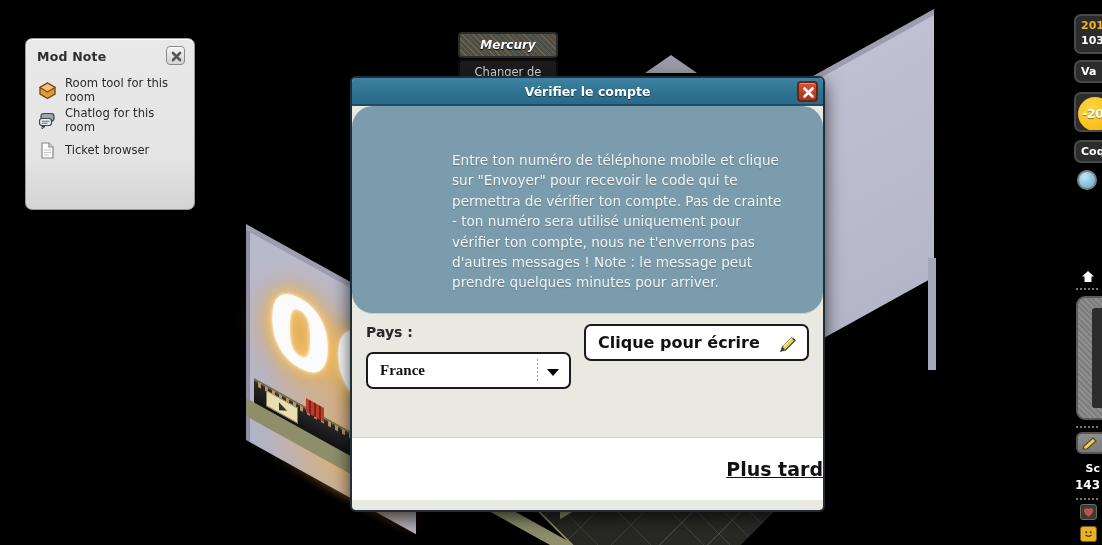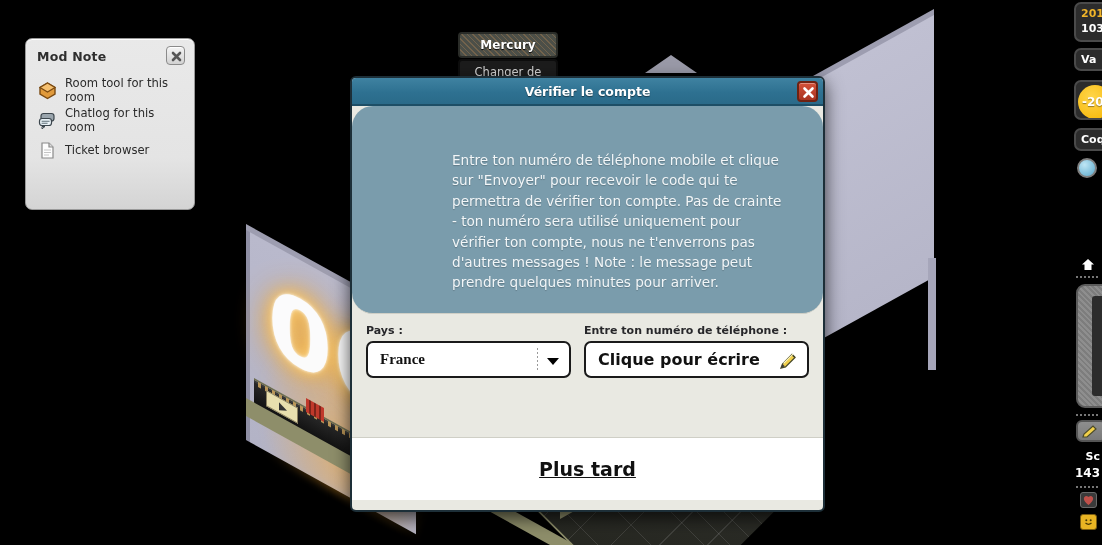--- a/index.html
+++ b/index.html
@@ -155,20 +155,21 @@
   }
   .nameplate {
     background: #4c4f48;
     background-image: repeating-linear-gradient(45deg, rgba(255,170,90,.22) 0 1px, transparent 1px 4px);
     border: 2px solid #2a2c28;
     border-radius: 4px;
     color: #fff; font-size: 12px; font-weight: bold;
     text-align: center; padding: 4px 8px;
     text-shadow: 0 1px 1px #000;
     box-shadow: 0 1px 2px rgba(0,0,0,.6);
+    font-style: italic;
   }
   .namemenu {
     margin-top: 1px;
     background: #1c1c1c;
     border: 2px solid #0d0d0d;
     border-radius: 4px;
     color: #d8d8d8; font-size: 11.5px;
     text-align: center; padding: 4px 8px 8px;
   }
 
@@ -253,22 +254,22 @@
 
   .dlg-form {
     background: #e9e9e2;
     padding: 10px 14px 0 14px;
     height: 123px;
   }
   .form-row { display: flex; gap: 13px; }
   .fg-country { width: 205px; }
   .fg-phone { flex: 1; }
   .flabel {
-    font-size: 11px; color: #27272a; font-weight: 600;
-    margin-bottom: 4px; display: block;
+    font-size: 14px; color: #27272a; font-weight: 600;
+    margin-bottom: 12px; display: block;
   }
   .select-box {
     position: relative;
     height: 37px;
     background: #fff;
     border: 2px solid #1a1a1a;
     border-radius: 7px;
     display: flex; align-items: center;
     padding-left: 12px;
     cursor: pointer;
@@ -309,33 +310,33 @@
     color: #a9b8a6; font-size: 12.5px; font-weight: bold;
     cursor: default;
     box-shadow: inset 0 1px 0 rgba(255,255,255,.18);
     font-family: "DejaVu Sans", "Liberation Sans", sans-serif;
   }
 
   .dlg-footer {
     background: #fff;
     height: 63px;
     border-top: 1px solid #cfcfc6;
-    display: flex; flex-direction: column;
-    align-items: center; justify-content: center;
+    display: flex; flex-direction: row;
+    align-items: center; justify-content: flex-end;
     gap: 6px;
   }
   .flink {
     color: #111; text-decoration: underline;
     font-weight: bold; cursor: pointer;
   }
   .flink.later { font-size: 19px; }
   .flink.refuse { font-size: 19px; }
 
   
-  .sidebar { position: absolute; right: 0; top: 0; width: 28px; height: 414px; z-index: 25; }
+  .sidebar { position: absolute; right: 0; top: 12px; width: 28px; height: 414px; z-index: 25; }
   .sb-box {
     position: absolute; right: -6px;
     background: #2c2c2c; border: 2px solid #4a4a4a;
     border-radius: 7px;
     color: #fff; font-size: 11px; font-weight: bold;
     padding: 3px 5px;
     white-space: nowrap; overflow: hidden;
   }
   .sb-credits { top: 2px; width: 34px; line-height: 1.35; }
   .sb-credits .gold { color: #f0b429; }
@@ -494,21 +495,20 @@
         <div class="fg-country">
           <label class="flabel">Pays :</label>
           <div class="select-box">
             <span class="val">France</span>
             <span class="sel-sep"></span>
             <span class="caret"></span>
           </div>
         </div>
 
         <div class="fg-phone">
-          <label class="flabel">Entre ton numéro de téléphone :</label>
           <div class="input-box">
             <span class="ph">Clique pour écrire</span>
             <span class="pencil">
               <svg width="22" height="22" viewBox="0 0 22 22">
                 <path d="M4 18 L5.5 14 L15 4.5 L18 7.5 L8.5 17Z" fill="#f2d04a" stroke="#4a4a2a" stroke-width="1.3"></path>
                 <path d="M15 4.5 L18 7.5" stroke="#4a4a2a" stroke-width="1.3"></path>
                 <path d="M4 18 L5.5 14 L7.8 16.3Z" fill="#3a3a3a"></path>
                 <path d="M6.5 13.5 L16 4.2" stroke="#fff8c0" stroke-width="1.1"></path>
               </svg>
             </span>

